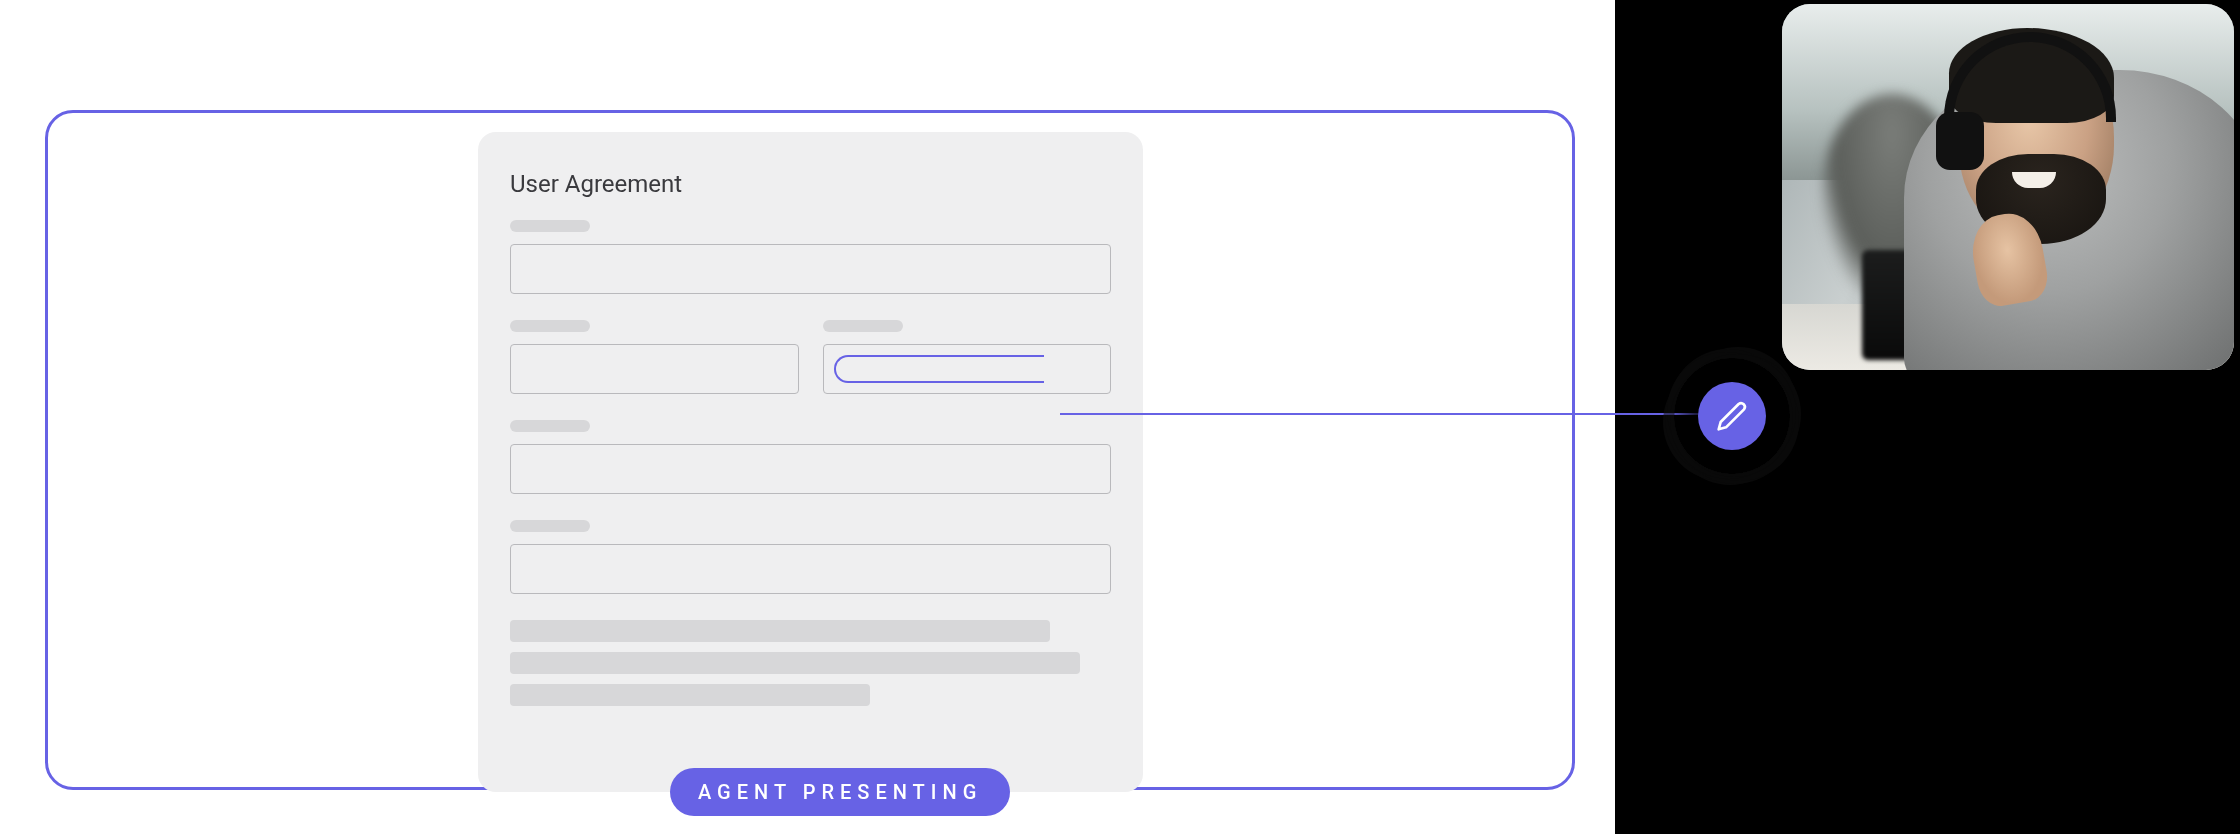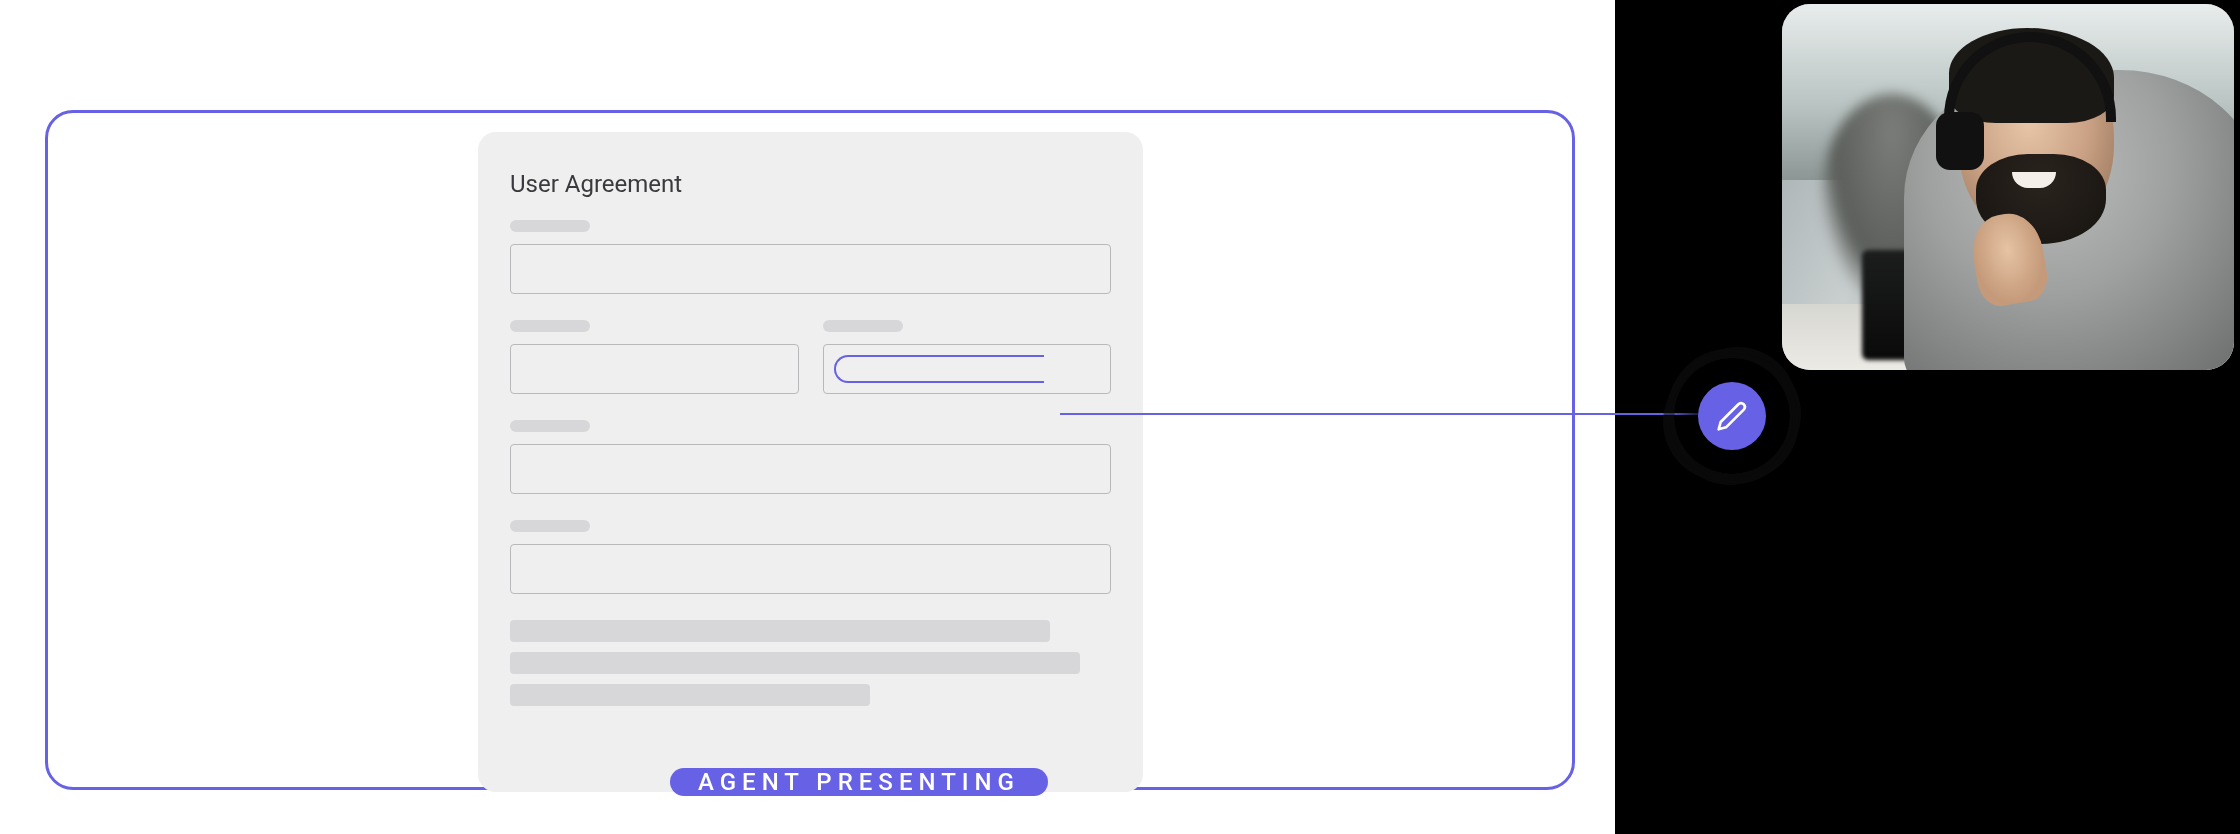--- a/index.html
+++ b/index.html
@@ -108,25 +108,25 @@
     top: 413px;
     width: 640px;
     height: 2px;
     background: #6762E5;
   }
 
   .status-pill {
     position: absolute;
     left: 670px;
     top: 768px;
-    padding: 0 28px;
+    padding: 12px 28px;
     background: #6762E5;
     color: #fff;
     border-radius: 999px;
-    font-size: 24px;
+    font-size: 20px;
     letter-spacing: 6px;
     font-weight: 500;
   }
 
   .edit-badge-wrapper {
     position: absolute;
     left: 1668px;
     top: 352px;
     width: 128px;
     height: 128px;

